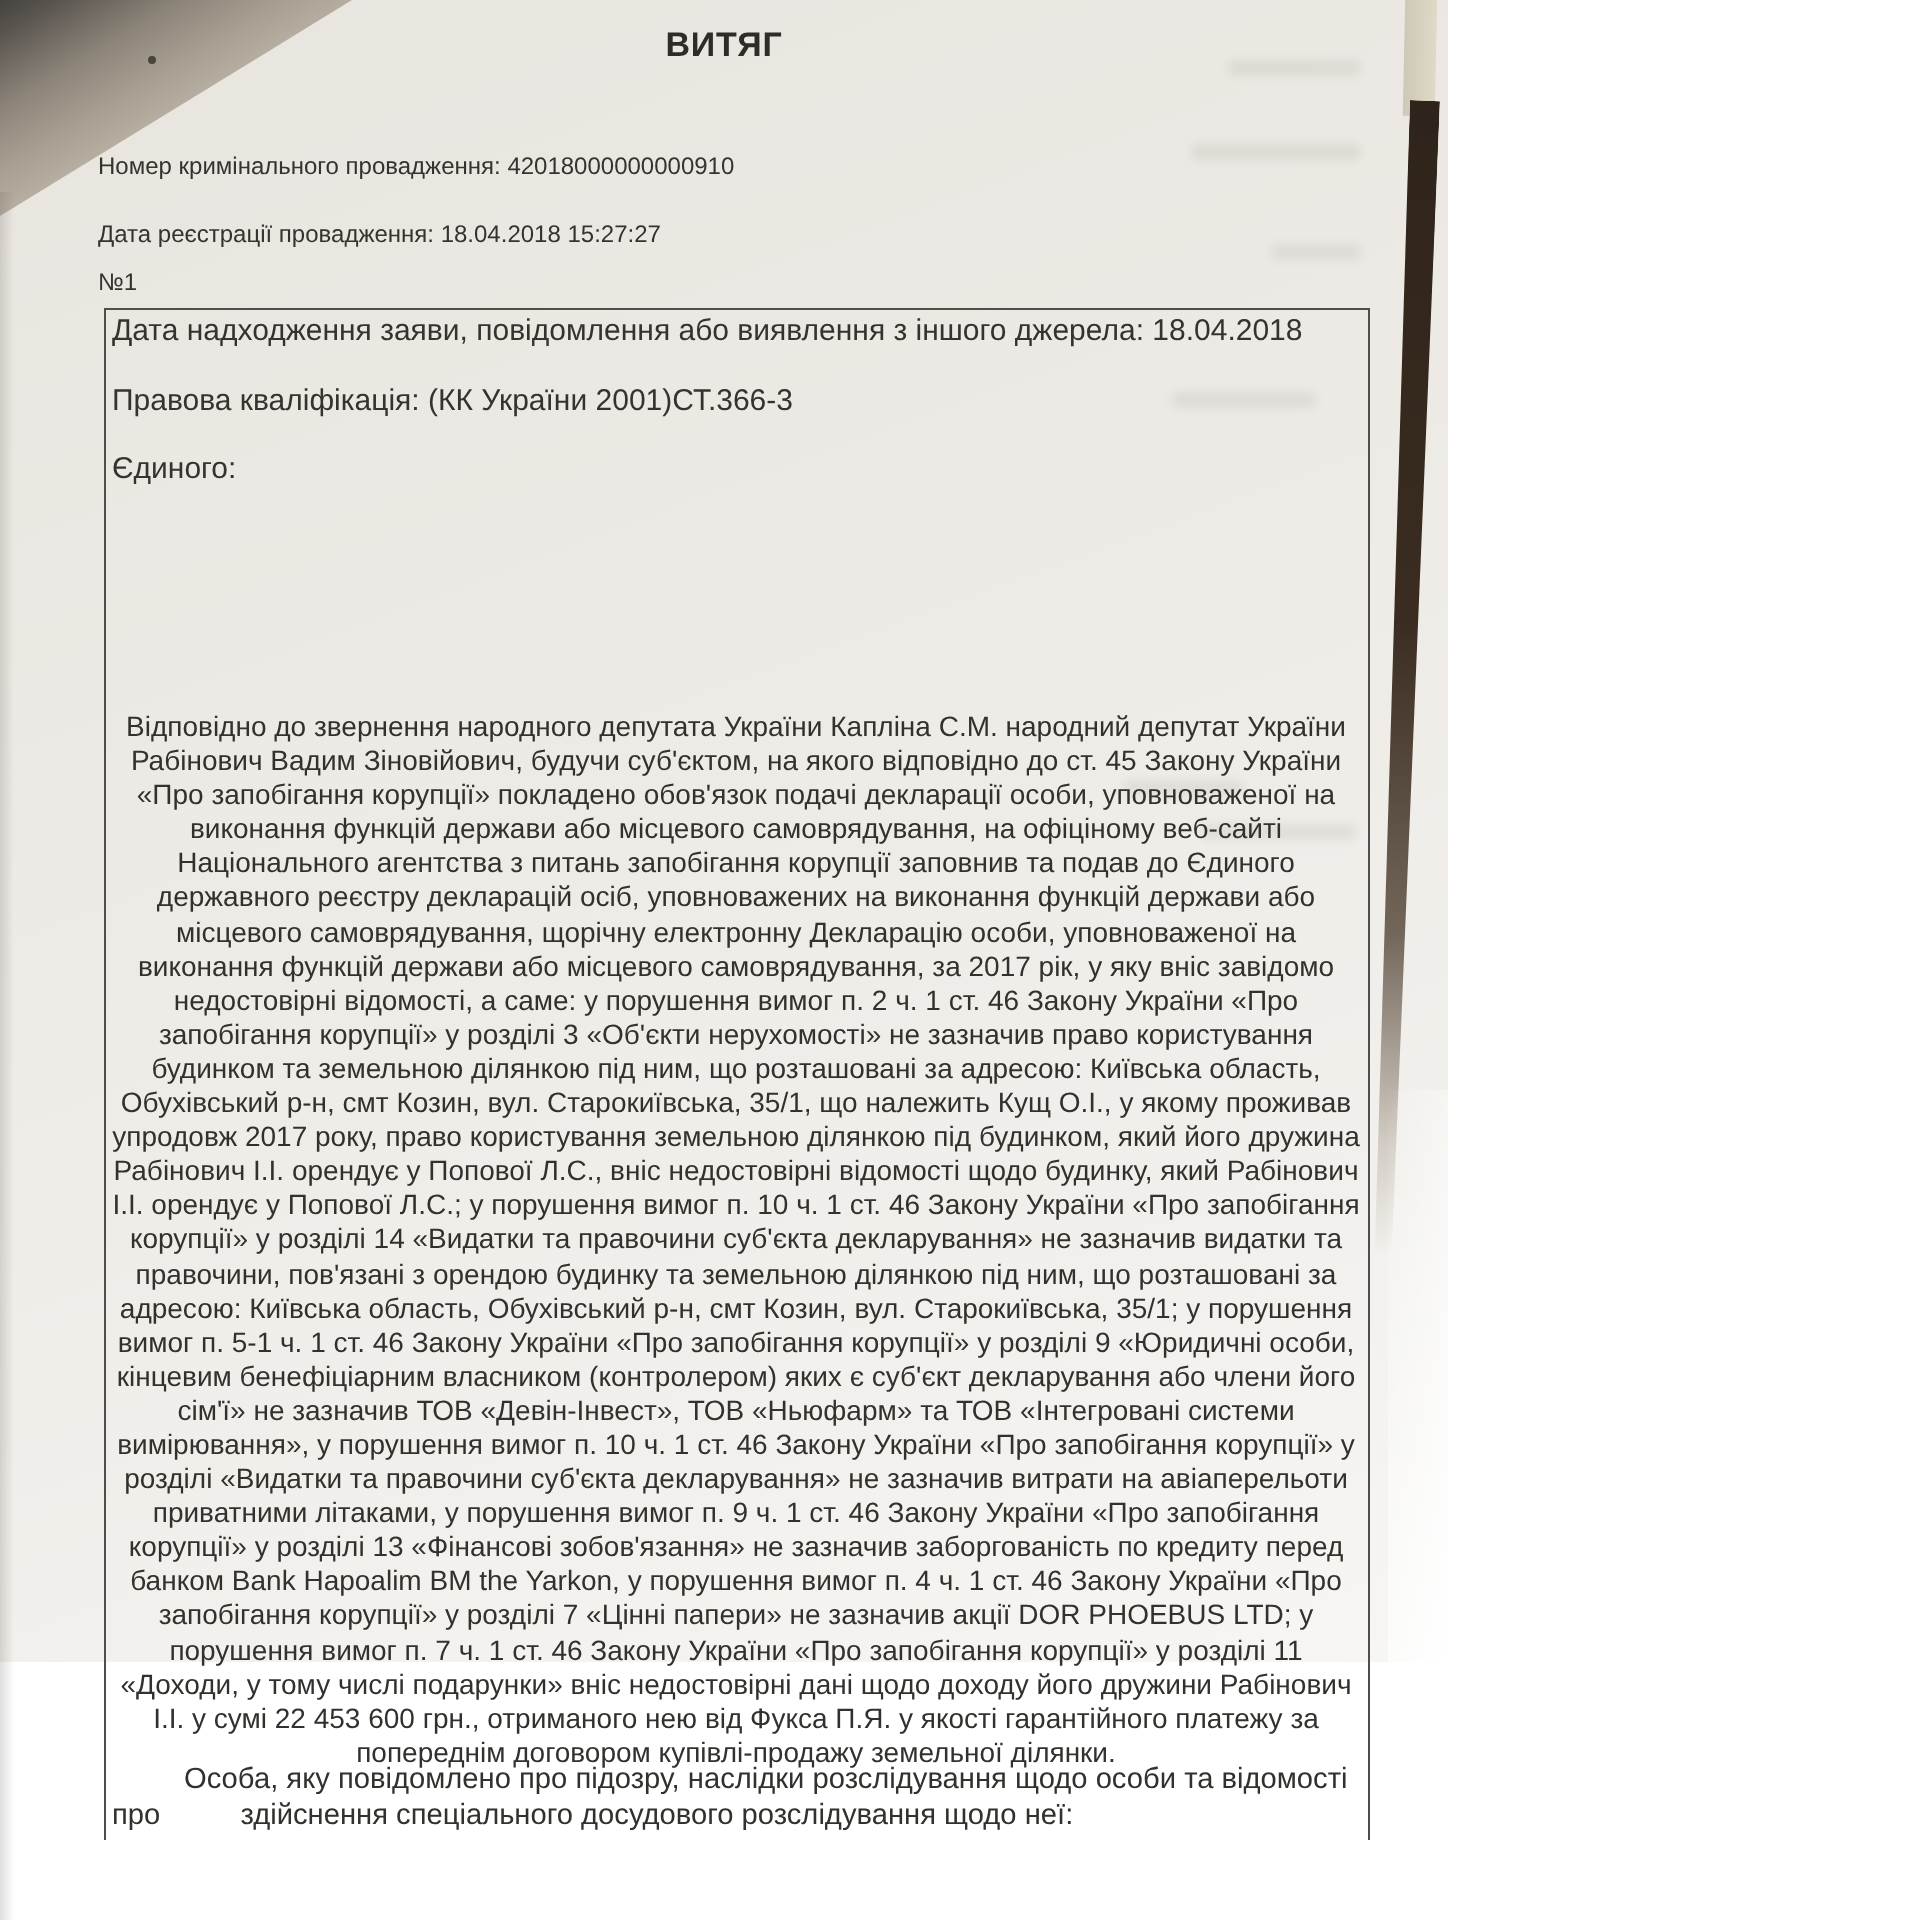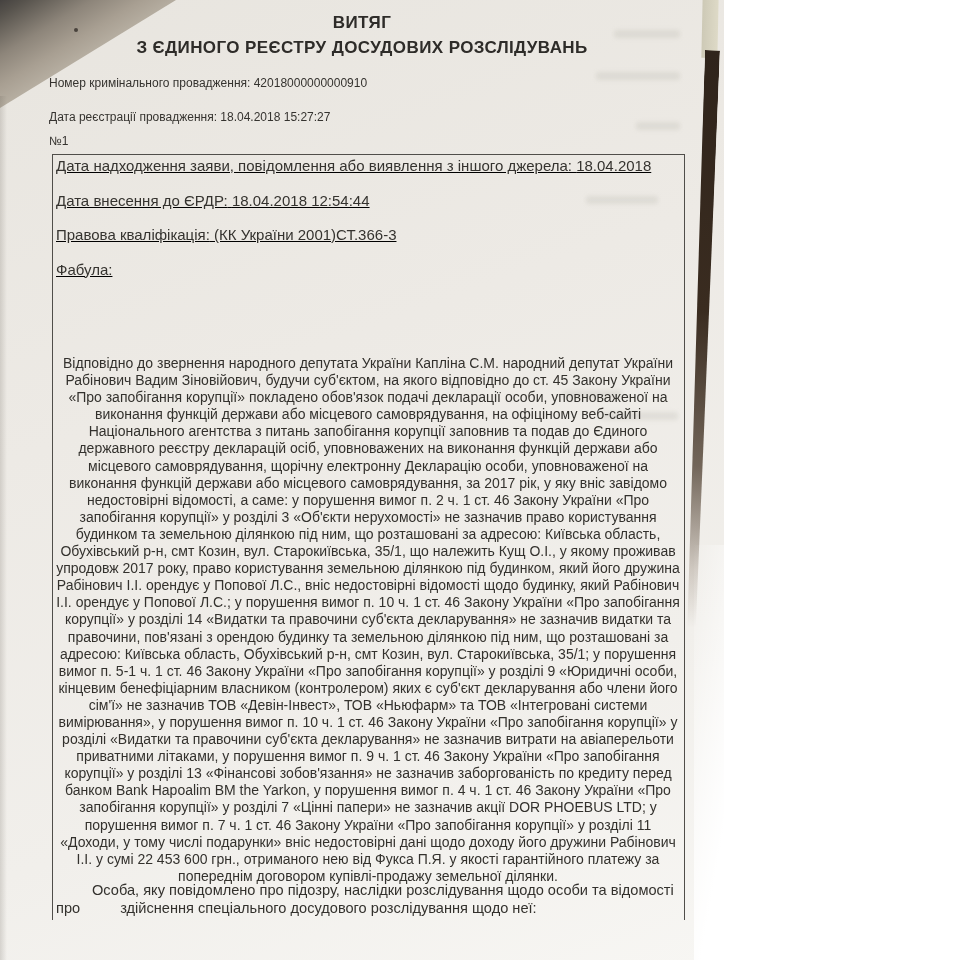--- a/index.html
+++ b/index.html
@@ -2,21 +2,21 @@
 <html><head>
 <meta charset="utf-8">
 <style>
   html,body{margin:0;padding:0;}
   body{
     width:960px;height:960px;position:relative;overflow:hidden;
     background:#ffffff;
     font-family:"Liberation Sans", sans-serif;
   }
   .photo{
-    position:absolute;left:0;top:0;width:724px;height:960px;
+    position:absolute;left:0;top:0;width:724px;height:831px;
     background:
       linear-gradient(160deg,#e8e5df 0%,#edeae5 38%,#f1efeb 72%,#f7f6f3 100%);
   }
   
   .corner-wedge{
     position:absolute;left:0;top:0;width:176px;height:108px;
     clip-path:polygon(0 0,176px 0,0 108px);
     background:linear-gradient(149deg,#454240 0%,#56524c 7%,#8d857a 26%,#a89f92 40%,#c3bcaf 60%,#d9d3c7 80%,#e9e6e0 100%);
   }
   .left-shade{
@@ -58,21 +58,20 @@
     position:absolute;left:49px;font-size:12px;color:#35332f;white-space:nowrap;
   }
   .m1{top:76px;}
   .m2{top:110px;}
   .recno{top:134px;}
   .lbl,.val{display:inline;}
   .box{
     position:absolute;left:52px;top:154px;width:633px;height:766px;
     border:1px solid #504e4a;border-bottom:none;box-sizing:border-box;
     padding:2px 0 0 3px;
-    text-decoration:underline;
   }
   .field-row{
     font-size:15px;line-height:17.5px;color:#35332f;white-space:nowrap;margin-bottom:17px;
   }
   .fabula{
     position:absolute;left:3px;top:200px;width:624px;
     font-size:14px;line-height:17.1px;color:#33312d;text-align:center;
   }
   .fabula span{display:inline;}
   .closing{
@@ -91,32 +90,30 @@
   <div class="smudge" style="left:614px;top:30px;width:66px;height:8px;"></div>
   <div class="smudge" style="left:596px;top:72px;width:84px;height:8px;"></div>
   <div class="smudge" style="left:636px;top:122px;width:44px;height:8px;"></div>
   <div class="smudge" style="left:586px;top:196px;width:72px;height:8px;"></div>
   <div class="smudge" style="left:562px;top:390px;width:60px;height:8px;"></div>
   <div class="smudge" style="left:600px;top:412px;width:78px;height:8px;"></div>
 
   <div class="dust"></div>
 
   <div class="title t1">ВИТЯГ</div>
-  <div class="title t2">З ЄДИНОГО РЕЄСТРУ ДОСУДОВИХ РОЗСЛІДУВАНЬ</div>
 
   <div class="meta m1"><span class="lbl">Номер кримінального провадження:</span> <span class="val">42018000000000910</span></div>
   <div class="meta m2"><span class="lbl">Дата реєстрації провадження:</span> <span class="val">18.04.2018 15:27:27</span></div>
 
   <div class="recno">№1</div>
 
   <div class="box">
     <div class="field-row"><span class="lbl">Дата надходження заяви, повідомлення або виявлення з іншого джерела:</span> <span class="val">18.04.2018</span></div>
-    <div class="field-row"><span class="lbl">Дата внесення до ЄРДР:</span> <span class="val">18.04.2018 12:54:44</span></div>
     <div class="field-row"><span class="lbl">Правова кваліфікація:</span> <span class="val">(КК України 2001)СТ.366-3</span></div>
-    <div class="field-row"><span class="lbl">Фабула:</span></div>
+    <div class="field-row"><span class="lbl">Єдиного:</span></div>
 
     <div class="fabula"><span>Відповідно до звернення народного депутата України Капліна С.М. народний депутат України </span><span>Рабінович Вадим Зіновійович, будучи суб'єктом, на якого відповідно до ст. 45 Закону України «Про </span><span>запобігання корупції» покладено обов'язок подачі декларації особи, уповноваженої на виконання </span><span>функцій держави або місцевого самоврядування, на офіціному веб-сайті Національного агентства </span><span>з питань запобігання корупції заповнив та подав до Єдиного державного реєстру декларацій </span><span>осіб, уповноважених на виконання функцій держави або місцевого самоврядування, щорічну </span><span>електронну Декларацію особи, уповноваженої на виконання функцій держави або місцевого </span><span>самоврядування, за 2017 рік, у яку вніс завідомо недостовірні відомості, а саме: у порушення </span><span>вимог п. 2 ч. 1 ст. 46 Закону України «Про запобігання корупції» у розділі 3 «Об'єкти нерухомості» </span><span>не зазначив право користування будинком та земельною ділянкою під ним, що розташовані за </span><span>адресою: Київська область, Обухівський р-н, смт Козин, вул. Старокиївська, 35/1, що належить </span><span>Кущ О.І., у якому проживав упродовж 2017 року, право користування земельною ділянкою під </span><span>будинком, який його дружина Рабінович І.І. орендує у Попової Л.С., вніс недостовірні відомості </span><span>щодо будинку, який Рабінович І.І. орендує у Попової Л.С.; у порушення вимог п. 10 ч. 1 ст. </span><span>46 Закону України «Про запобігання корупції» у розділі 14 «Видатки та правочини суб'єкта </span><span>декларування» не зазначив видатки та правочини, пов'язані з орендою будинку та земельною </span><span>ділянкою під ним, що розташовані за адресою: Київська область, Обухівський р-н, смт Козин, </span><span>вул. Старокиївська, 35/1; у порушення вимог п. 5-1 ч. 1 ст. 46 Закону України «Про запобігання </span><span>корупції» у розділі 9 «Юридичні особи, кінцевим бенефіціарним власником (контролером) яких </span><span>є суб'єкт декларування або члени його сім'ї» не зазначив ТОВ «Девін-Інвест», ТОВ «Ньюфарм» </span><span>та ТОВ «Інтегровані системи вимірювання», у порушення вимог п. 10 ч. 1 ст. 46 Закону України </span><span>«Про запобігання корупції» у розділі «Видатки та правочини суб'єкта декларування» не зазначив </span><span>витрати на авіаперельоти приватними літаками, у порушення вимог п. 9 ч. 1 ст. 46 Закону України </span><span>«Про запобігання корупції» у розділі 13 «Фінансові зобов'язання» не зазначив заборгованість по </span><span>кредиту перед банком Bank Hapoalim BM the Yarkon, у порушення вимог п. 4 ч. 1 ст. 46 Закону </span><span>України «Про запобігання корупції» у розділі 7 «Цінні папери» не зазначив акції DOR PHOEBUS </span><span>LTD; у порушення вимог п. 7 ч. 1 ст. 46 Закону України «Про запобігання корупції» у розділі 11 </span><span>«Доходи, у тому числі подарунки» вніс недостовірні дані щодо доходу його дружини Рабінович І.І. </span><span>у сумі 22 453 600 грн., отриманого нею від Фукса П.Я. у якості гарантійного платежу за попереднім </span><span>договором купівлі-продажу земельної ділянки.</span></div>
     <div class="closing"><span>Особа, яку повідомлено про підозру, наслідки розслідування щодо особи та відомості про </span><span>здійснення спеціального досудового розслідування щодо неї:</span></div>
   </div>
 
   <div class="edge-top-strip"></div>
   <div class="edge-band"></div>
   <div class="right-fade"></div>
 </div>
 

